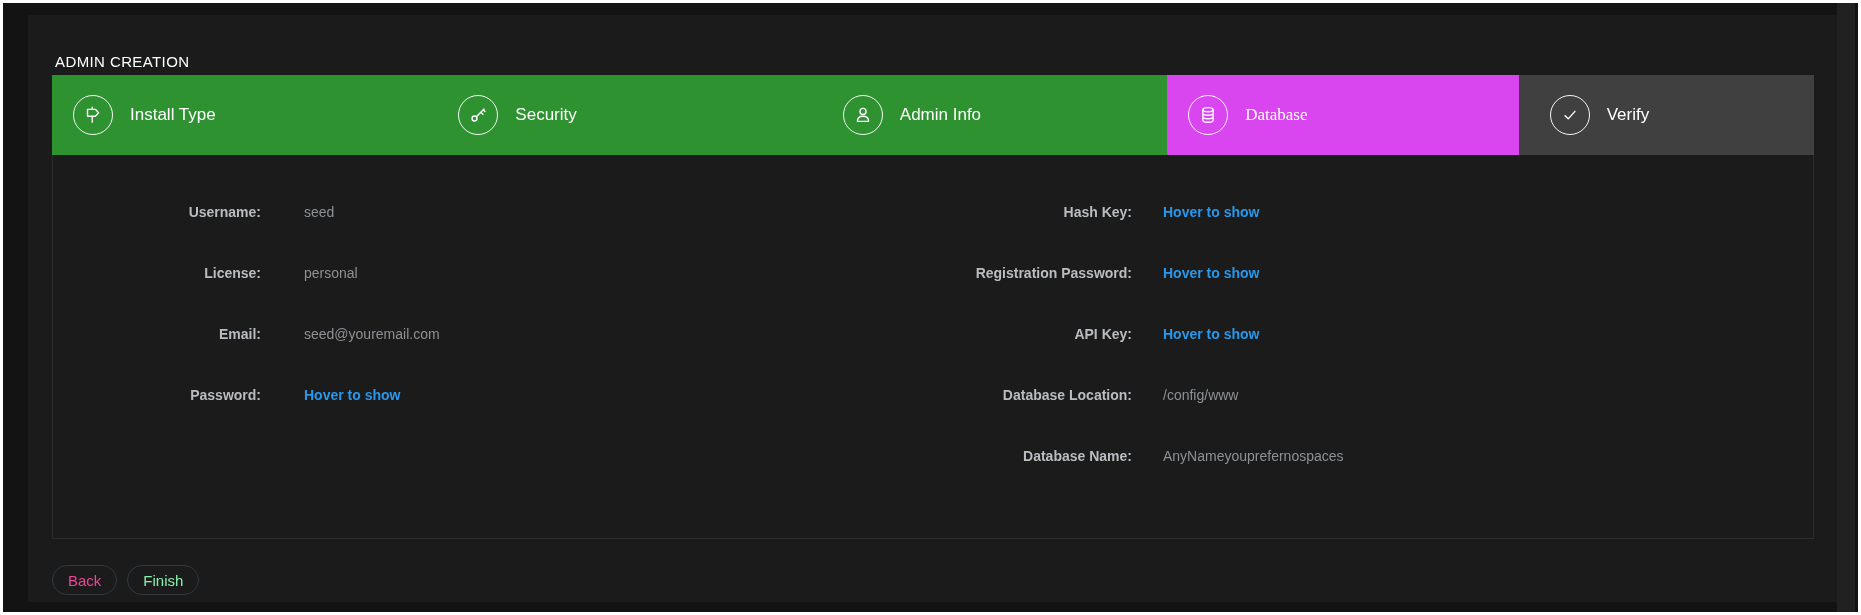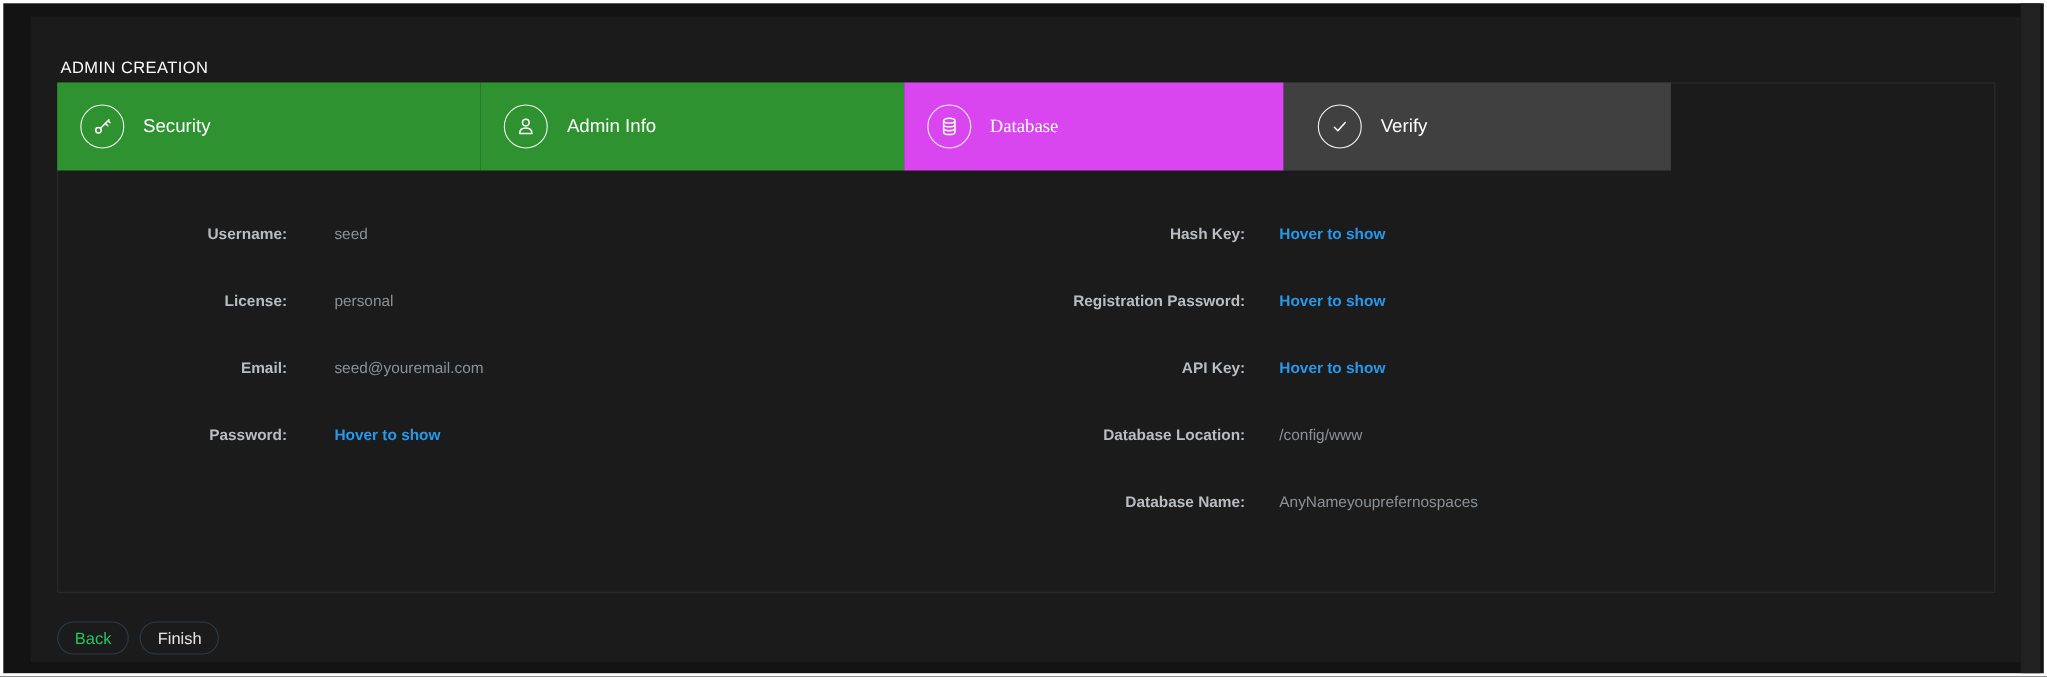--- a/index.html
+++ b/index.html
@@ -42,20 +42,28 @@
 </head>
 <body>
 
 <div class="scroll-band"></div>
 
 <div class="container">
   <div class="page-title">ADMIN CREATION</div>
 
   <div class="wizard-box">
     <div class="stepper">
+        <div class="step" style="background: rgb(46, 146, 48);">
+    <span class="step-circle">
+            <svg width="22" height="22" viewBox="0 0 24 24" fill="none" stroke="#ffffff" stroke-width="1.5" stroke-linecap="round" stroke-linejoin="round">
+              <path d="M11.2 3.5v2.3M11.2 13.4V20M6 5.8h8.6l3.5 3.8-3.5 3.8H6z"></path>
+            </svg>
+          </span>
+    <span class="step-label">Install Type</span>
+  </div>
         <div class="step" style="background: rgb(46, 146, 48);">
     <span class="step-circle">
             <svg width="22" height="22" viewBox="0 0 24 24" fill="none" stroke="#ffffff" stroke-width="1.5" stroke-linecap="round" stroke-linejoin="round">
               <circle cx="8.2" cy="15.8" r="2.7"></circle>
               <path d="M10.2 13.8 18.6 5.4M15.1 8.9l2.3 2.3M17.7 6.3l1.9 1.9"></path>
             </svg>
           </span>
     <span class="step-label">Security</span>
   </div>
         <div class="step" style="background: rgb(46, 146, 48);">
@@ -123,16 +131,16 @@
   </div>
           <div class="srow">
     <span class="flabel">Database Name:</span>
     <span class="fvalue">AnyNameyouprefernospaces</span>
   </div>
         </div>
     </div>
   </div>
 
   <div class="footer">
-    <button class="btn" style="color: #22c55e;">Back</button>
-    <button class="btn" style="color: #e5e5e5;">Finish</button>
+    <button class="btn" style="color: #ec4899;">Back</button>
+    <button class="btn" style="color: #86efac;">Finish</button>
   </div>
 </div>
 
 </body></html>

